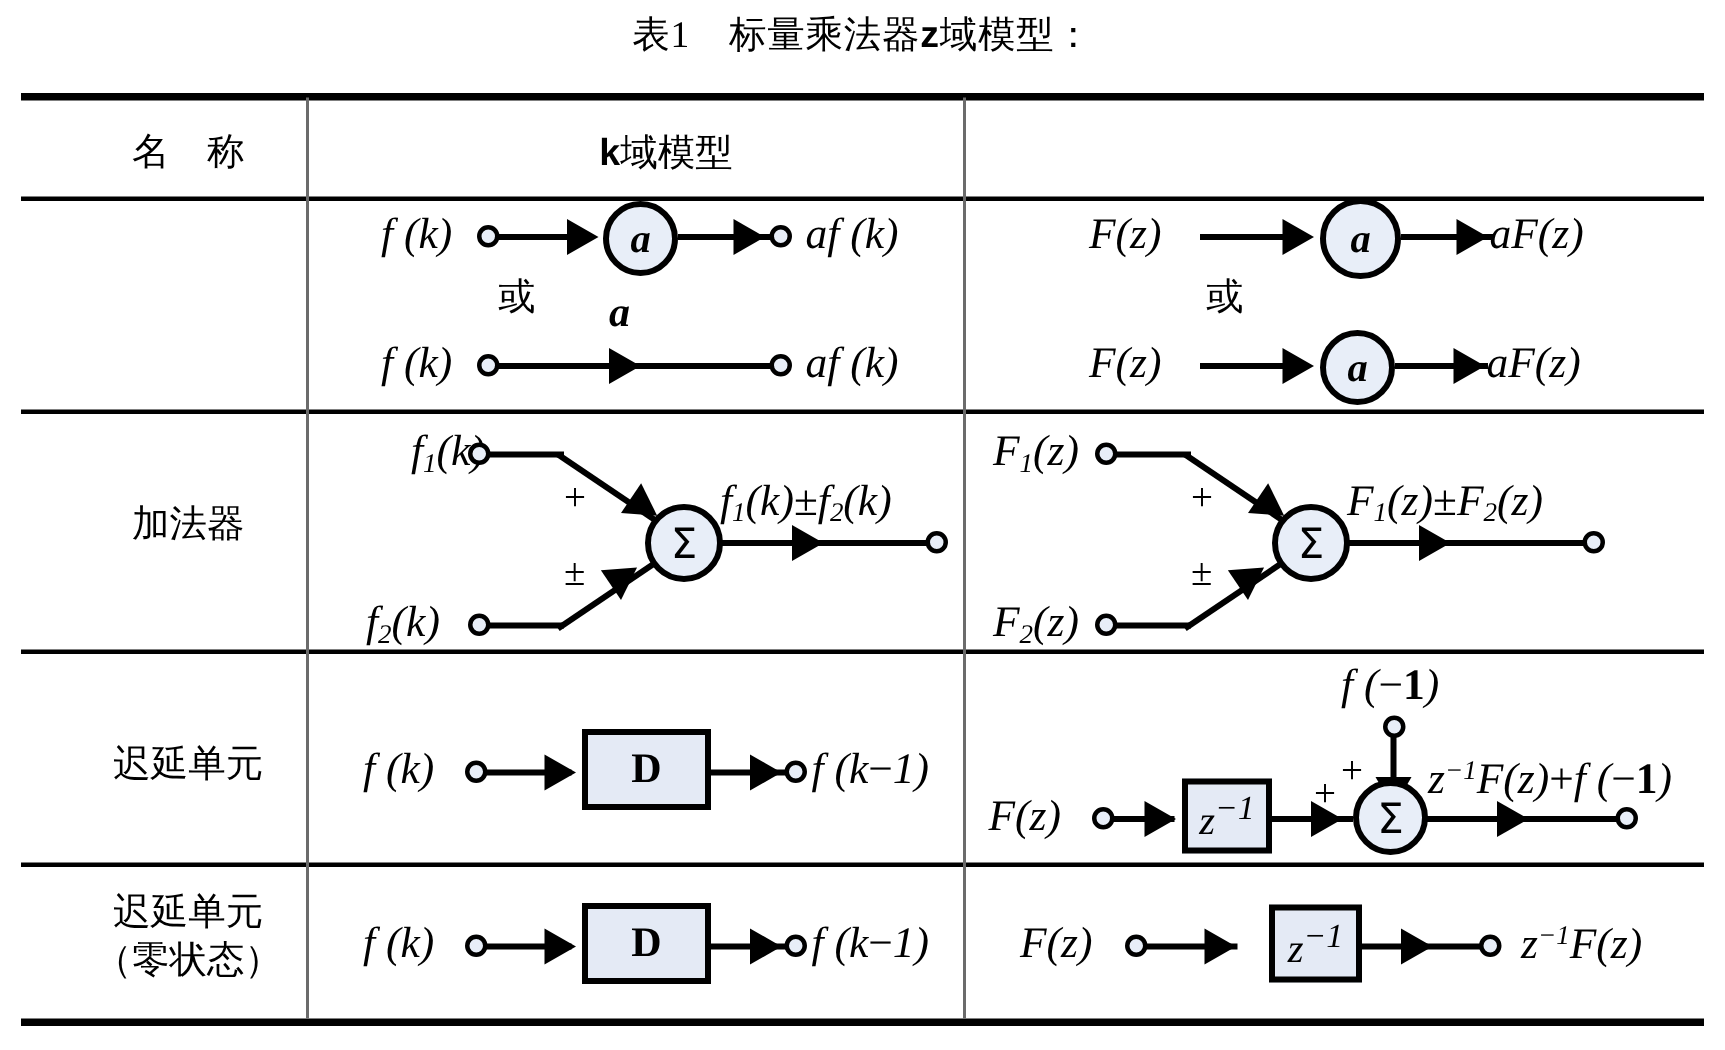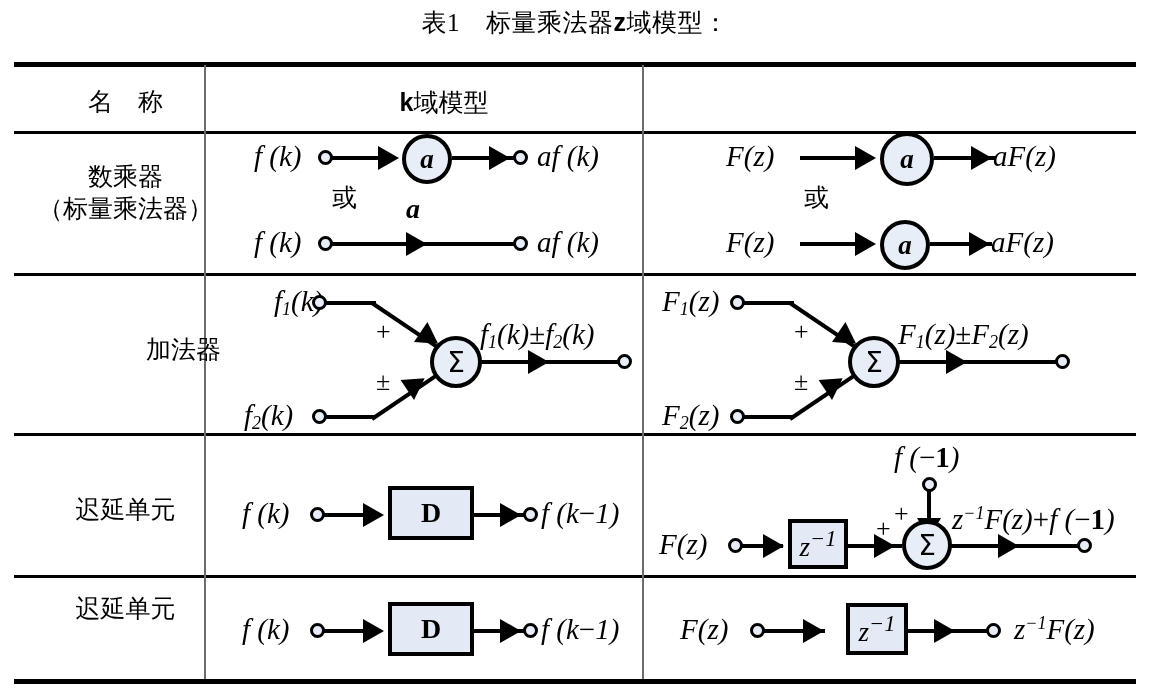--- a/index.html
+++ b/index.html
@@ -213,24 +213,20 @@
   <div class="hline thick" style="top:617px;"></div>
 
   <div class="vline" style="left:190px; top:3px;  height:614px;"></div>
   <div class="vline" style="left:628px; top:3px;  height:614px;"></div>
 
   <div class="cell-label hdr name-cell" style="top:24px;">名　称</div>
   <div class="cell-label hdr" style="left:190px; width:480px; top:24px;">
     <span class="mono-k">k</span><span>域模型</span>
   </div>
 
-  <div class="cell-label name-cell" style="top:99px;">
-    <div>数乘器</div>
-    <div>（标量乘法器）</div>
-  </div>
 
   <div class="diag">
     <div class="mathlbl" style="left:240px; top:78px;"><span class="up">f</span> (<span class="up">k</span>)</div>
     <div class="node" style="left:304px; top:88px;"></div>
     <div class="seg h" style="left:318px; top:94px; width:62px;"></div>
     <div class="arrowhead" style="left:364px; top:84px;"></div>
     <div class="op-circle ital" style="left:388px; top:72px; width:50px; height:50px;">
       <span>a</span>
     </div>
     <div class="seg h" style="left:438px; top:94px; width:62px;"></div>
@@ -269,21 +265,21 @@
     <div class="seg h" style="left:786px; top:180px; width:72px;"></div>
     <div class="arrowhead" style="left:841px; top:170px;"></div>
     <div class="op-circle ital" style="left:866px; top:158px; width:50px; height:50px;">
       <span>a</span>
     </div>
     <div class="seg h" style="left:916px; top:180px; width:62px;"></div>
     <div class="arrowhead" style="left:955px; top:170px;"></div>
     <div class="mathlbl" style="left:977px; top:164px;"><span class="up">aF</span>(<span class="up">z</span>)</div>
   </div>
 
-  <div class="cell-label name-cell" style="top:272px;text-align:right;">
+  <div class="cell-label name-cell" style="top:272px;">
     <div>加法器</div>
   </div>
 
   <div class="diag">
     <div class="mathlbl" style="left:220px; top:223px;margin-left:40px;"><span class="up">f</span><sub>1</sub>(<span class="up">k</span>)</div>
     <div class="node" style="left:298px; top:233px;"></div>
     <div class="seg h" style="left:312px; top:239px; width:50px;"></div>
     <div class="seg diag-line" style="left:358px; top:239px; width:78px; transform:rotate(34deg);"></div>
     <div class="arrowhead rot" style="left:400px; top:268px; transform:rotate(34deg) translateY(-12px);"></div>
     <div class="signlbl" style="left:362px; top:255px;">+</div>
@@ -371,20 +367,21 @@
     </div>
 
     <div class="seg h" style="left:936px; top:482px; width:136px;"></div>
     <div class="arrowhead" style="left:984px; top:472px;"></div>
     <div class="node" style="left:1063px; top:476px;"></div>
     <div class="mathlbl" style="left:938px; top:441px;"><span class="up">z</span><sup>−1</sup><span class="up">F</span>(<span class="up">z</span>)<span class="op">+</span><span class="up">f</span> (<span class="op">−</span><span style="font-style:normal;font-weight:700">1</span>)</div>
   </div>
 
   <div class="cell-label name-cell" style="top:531px;">
     <div>迟延单元</div>
+    <div>（零状态）</div>
   </div>
 
   <div class="diag">
     <div class="mathlbl" style="left:228px; top:551px;"><span class="up">f</span> (<span class="up">k</span>)</div>
     <div class="node" style="left:296px; top:561px;"></div>
     <div class="seg h" style="left:309px; top:567px; width:58px;"></div>
     <div class="arrowhead" style="left:349px; top:557px;"></div>
     <div class="op-box" style="left:374px; top:540px; width:86px; height:54px;">
       <span class="bx-d">D</span>
     </div>

